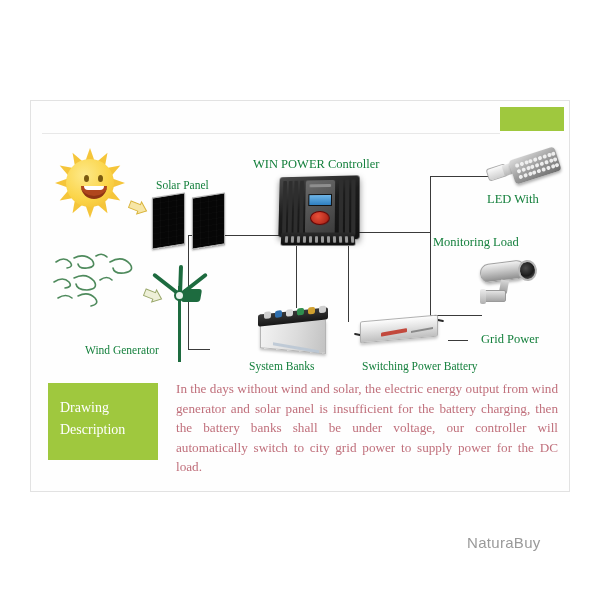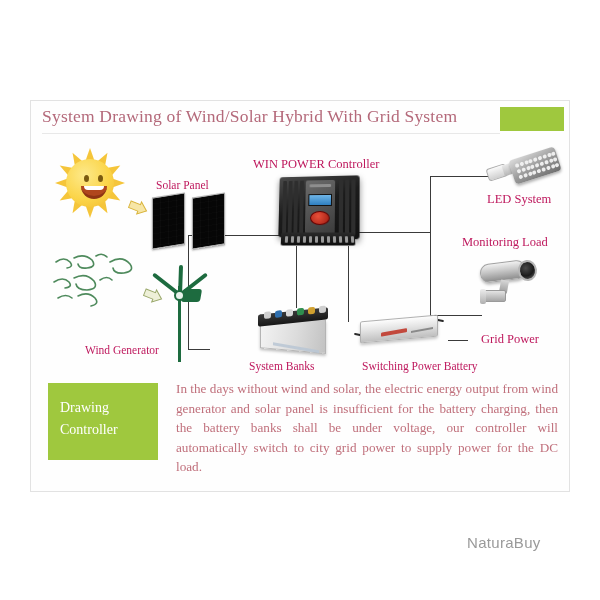--- a/index.html
+++ b/index.html
@@ -22,21 +22,21 @@
   }
   .title-accent{
     position:absolute;left:500px;top:107px;width:64px;height:24px;
     background:#9fc83e;
   }
   .title-rule{
     position:absolute;left:42px;top:133px;width:458px;height:1px;background:#e8e8e8;
   }
 
   
-  .lbl{position:absolute;color:#be185d;font-size:11.5px;white-space:nowrap;}
+  .lbl{position:absolute;color:#15803d;font-size:11.5px;white-space:nowrap;}
   .lbl.big{font-size:12.5px;}
 
   
   .wire{position:absolute;background:#3a3a3a;}
   .wire.h{height:1.4px;}
   .wire.v{width:1.4px;}
 
   
   .sun{position:absolute;left:55px;top:148px;width:70px;height:70px;}
   .sun .rays{position:absolute;inset:0;}
@@ -233,21 +233,20 @@
     letter-spacing:.3px;
   }
 </style>
 </head>
 <body>
 
 <div id="canvas">
 
   <div class="frame"></div>
 
-  <div class="title">System Drawing of Wind/Solar Hybrid With Grid System</div>
   <div class="title-accent"></div>
   <div class="title-rule"></div>
 
   <div class="wire h" style="left:210px;top:235px;width:70px;"></div>
 
   <div class="wire v" style="left:188px;top:235px;height:115px;"></div>
   <div class="wire h" style="left:188px;top:235px;width:24px;"></div>
   <div class="wire h" style="left:188px;top:349px;width:22px;"></div>
 
   <div class="wire v" style="left:296px;top:246px;height:62px;"></div>
@@ -406,36 +405,36 @@
         <div class="led-dot" style="left: 9.8px; top: 17px;"></div>
         <div class="led-dot" style="left: 14.6px; top: 17px;"></div>
         <div class="led-dot" style="left: 19.4px; top: 17px;"></div>
         <div class="led-dot" style="left: 24.2px; top: 17px;"></div>
         <div class="led-dot" style="left: 29px; top: 17px;"></div>
         <div class="led-dot" style="left: 33.8px; top: 17px;"></div>
         <div class="led-dot" style="left: 38.6px; top: 17px;"></div>
         <div class="led-dot" style="left: 43.4px; top: 17px;"></div>
       </div>
   </div>
-  <div class="lbl big" style="left:487px;top:192px;">LED System</div>
-
-  <div class="lbl big" style="left:462px;top:235px;">Monitoring Load</div>
+  <div class="lbl big" style="left:487px;top:192px;">LED With</div>
+
+  <div class="lbl big" style="left:433px;top:235px;">Monitoring Load</div>
   <div class="cam">
     <div class="cam-body"></div>
     <div class="cam-lens"></div>
     <div class="cam-arm"></div>
     <div class="cam-mount"></div>
     <div class="cam-foot"></div>
   </div>
 
   <div class="lbl big" style="left:481px;top:332px;">Grid Power</div>
 
   <div class="desc-box">
     <div class="desc-box-txt">
       <div>Drawing</div>
-      <div>Controller</div>
+      <div>Description</div>
     </div>
   </div>
   <div class="desc-text">In the days without wind and solar, the electric energy output from wind generator and solar panel is insufficient for the battery charging, then the battery banks shall be under voltage, our controller will automatically switch to city grid power to supply power for the DC load.</div>
 
   <div class="watermark">NaturaBuy</div>
 
 </div>
 
 </body></html>

